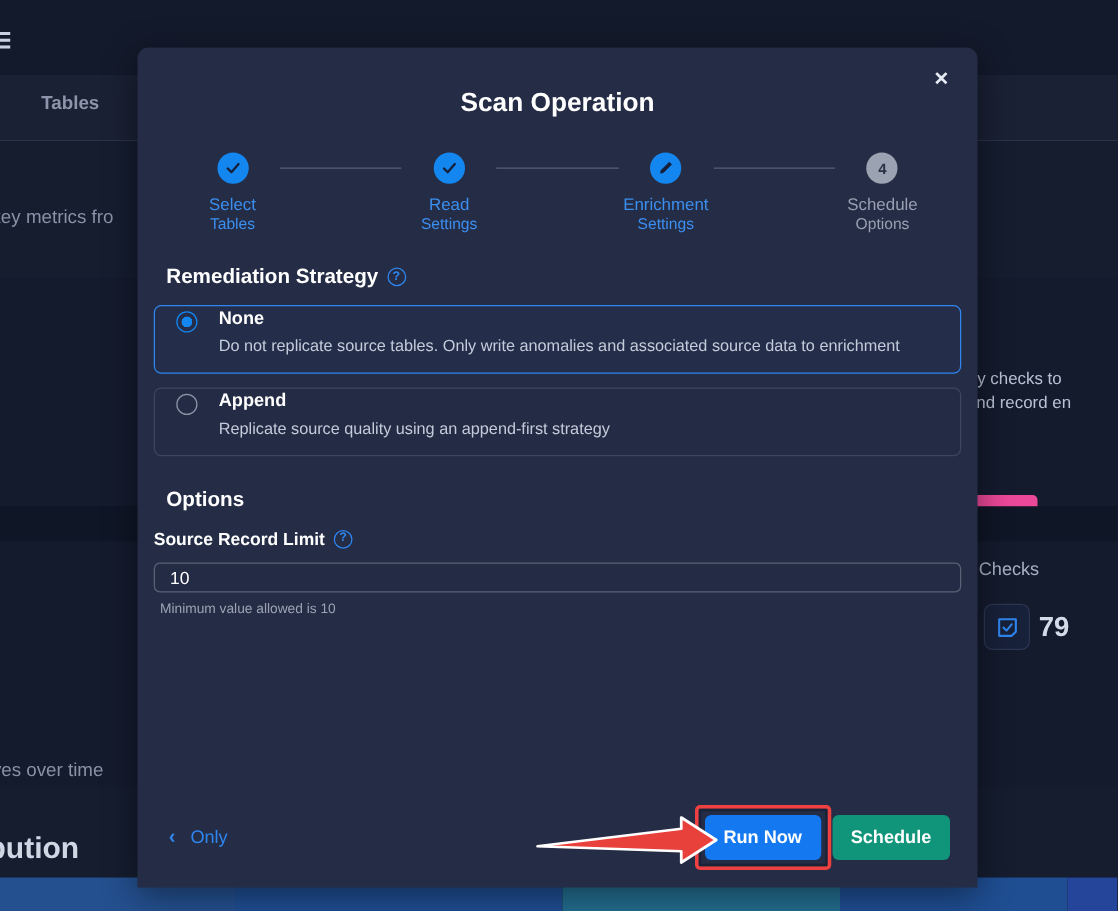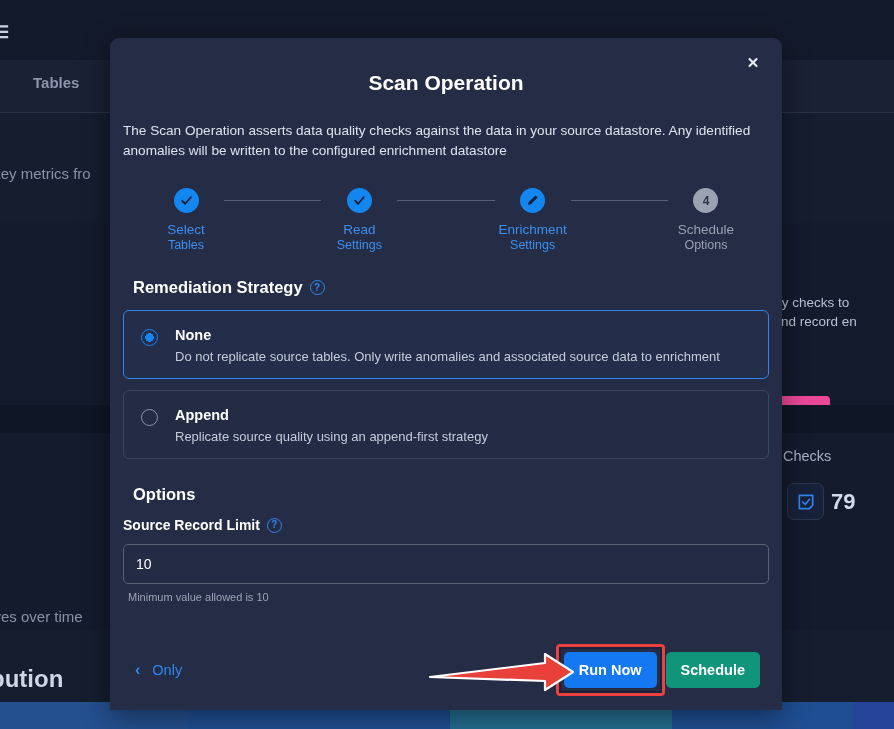--- a/index.html
+++ b/index.html
@@ -164,21 +164,21 @@
     font-size: 10px; font-weight: 700;
     display: flex; align-items: center; justify-content: center;
     cursor: pointer; line-height: 1;
   }
 
   .options-list { margin: 13px 13px 0 13px; }
   .opt-card {
     border: 1px solid #3d4660; border-radius: 6px;
     background: #242b44;
     display: flex; align-items: flex-start;
-    padding: 16px 14px 14px 17px;
+    padding: 2px 14px 14px 17px;
     margin-bottom: 11px;
     cursor: pointer;
   }
   .opt-card.selected { border-color: #2f86ef; background: #242d49; }
   .radio {
     width: 17px; height: 17px; border-radius: 50%;
     border: 1.6px solid #8d95a9;
     flex: 0 0 auto; margin-top: 2px;
   }
   .radio.on {
@@ -192,21 +192,21 @@
 
   .field-label {
     display: flex; align-items: center; gap: 7px;
     color: #ffffff; font-size: 14px; font-weight: 700;
     margin: 13px 0 0 13px;
   }
   .text-input {
     display: block;
     margin: 11px 1px 0 13px;
     width: calc(100% - 26px);
-    height: 40px;
+    height: 24px;
     background: #242b44;
     border: 1px solid #5a6276;
     border-radius: 5px;
     color: #ffffff; font-size: 14px;
     padding: 0 12px;
     font-family: "Liberation Sans", sans-serif;
   }
   .hint {
     color: #9ba3b4; font-size: 11px;
     margin: 7px 0 0 18px;
@@ -299,21 +299,20 @@
       <span style="width:40px;background:#24459a"></span>
     </div>
   </div>
 
   <div class="modal">
 
     <button class="modal-close">✕</button>
 
     <div class="modal-title">Scan Operation</div>
 
-    <div class="modal-desc">The Scan Operation asserts data quality checks against the data in your source datastore. Any identified anomalies will be written to the configured enrichment datastore</div>
 
     <div class="stepper">
 
       <div class="step blue">
         <div class="step-bubble done">
           <svg viewBox="0 0 24 24" fill="none" stroke="#16203a" stroke-width="3.4" stroke-linecap="round" stroke-linejoin="round">
               <path d="M4 12.5 l5.5 5.5 L20 6"></path>
             </svg>
         </div>
         <div class="step-l1">Select</div>

